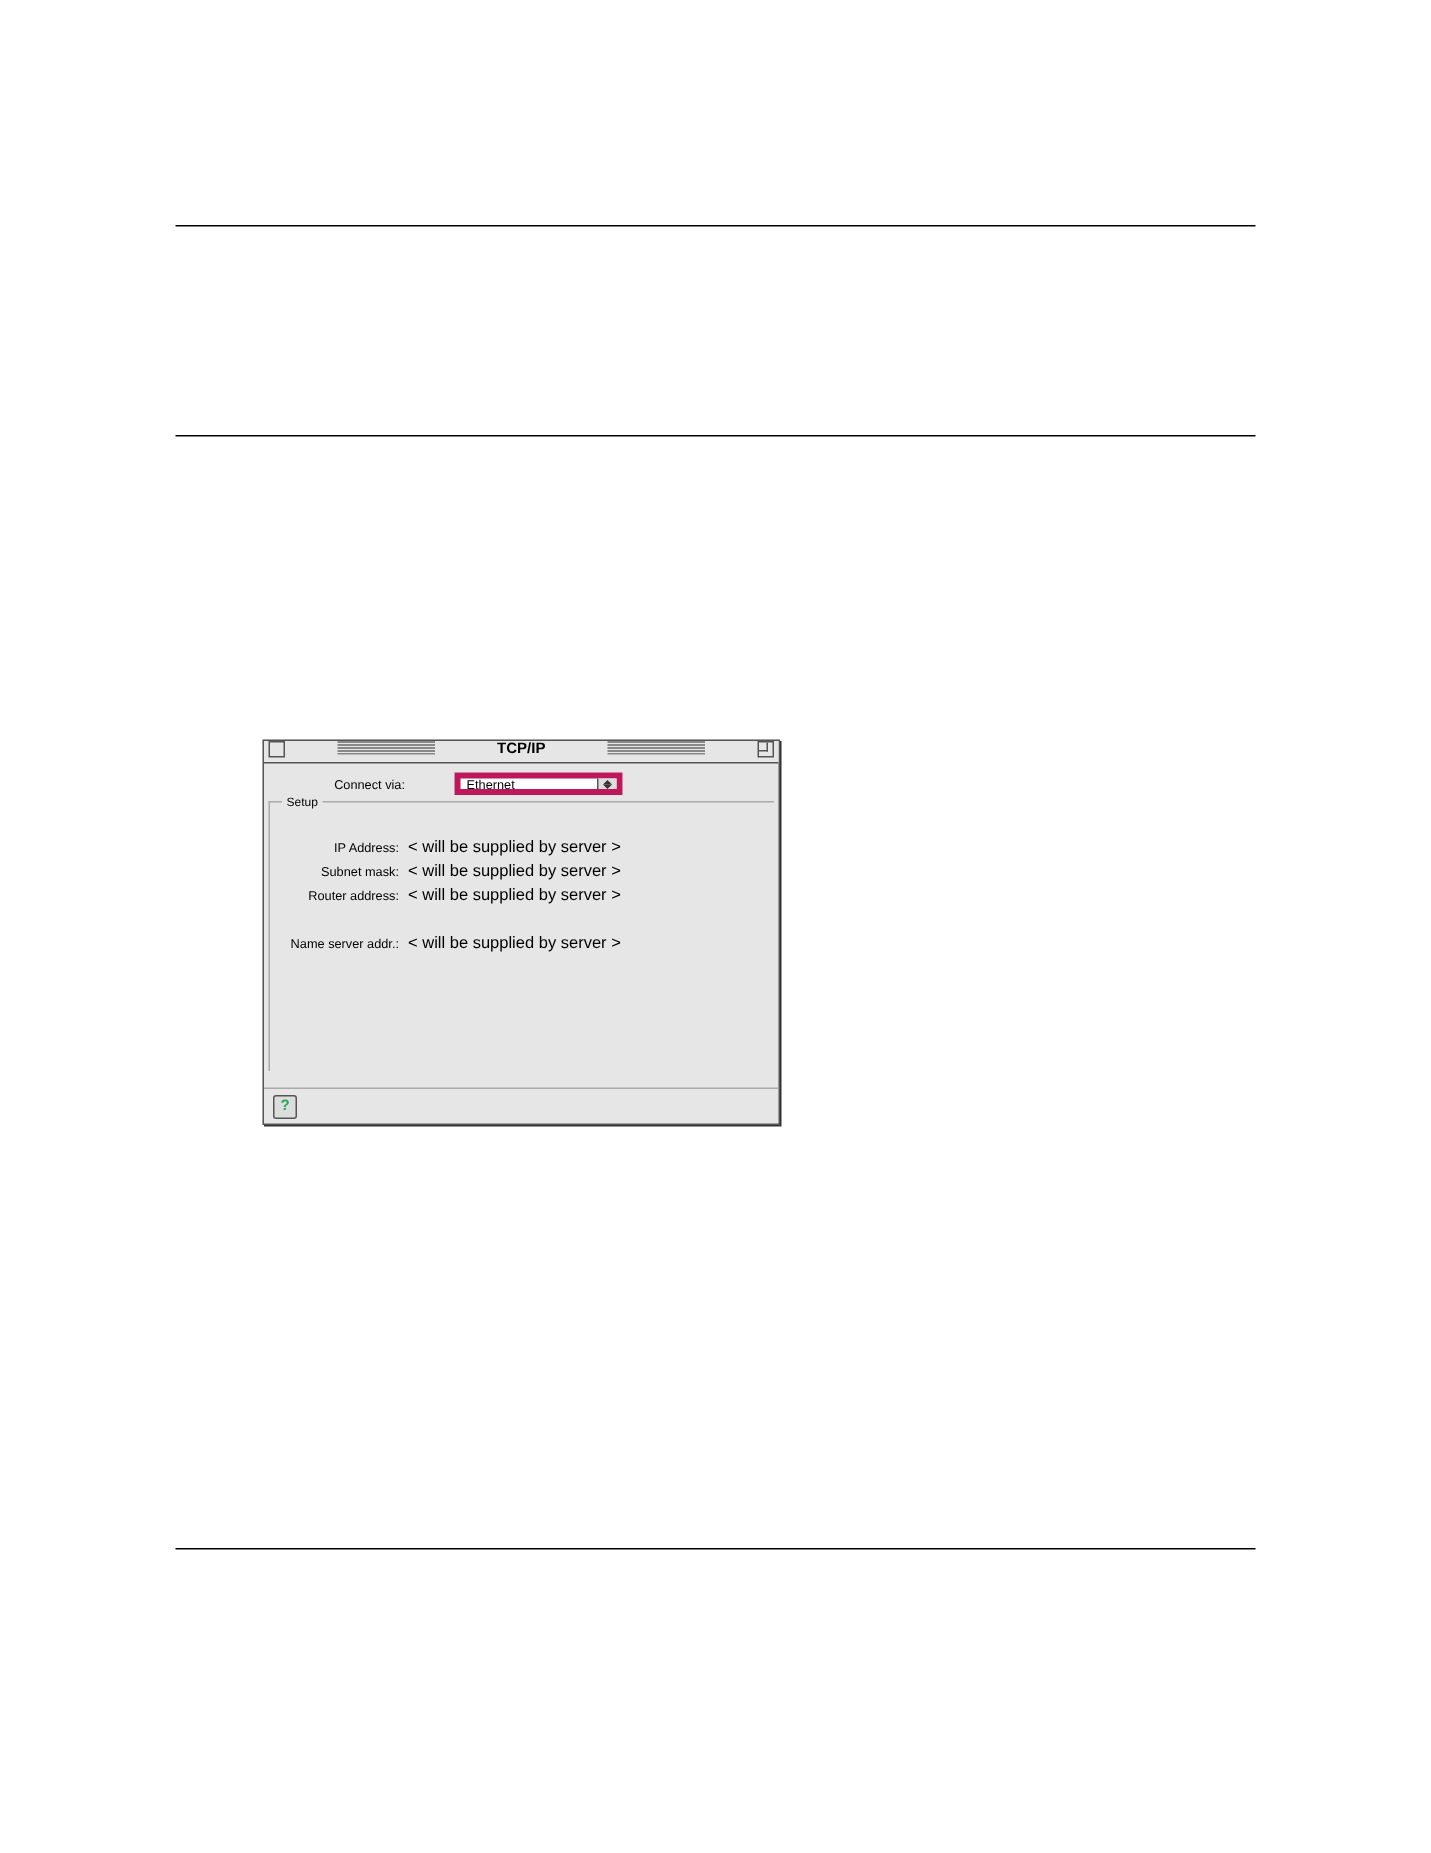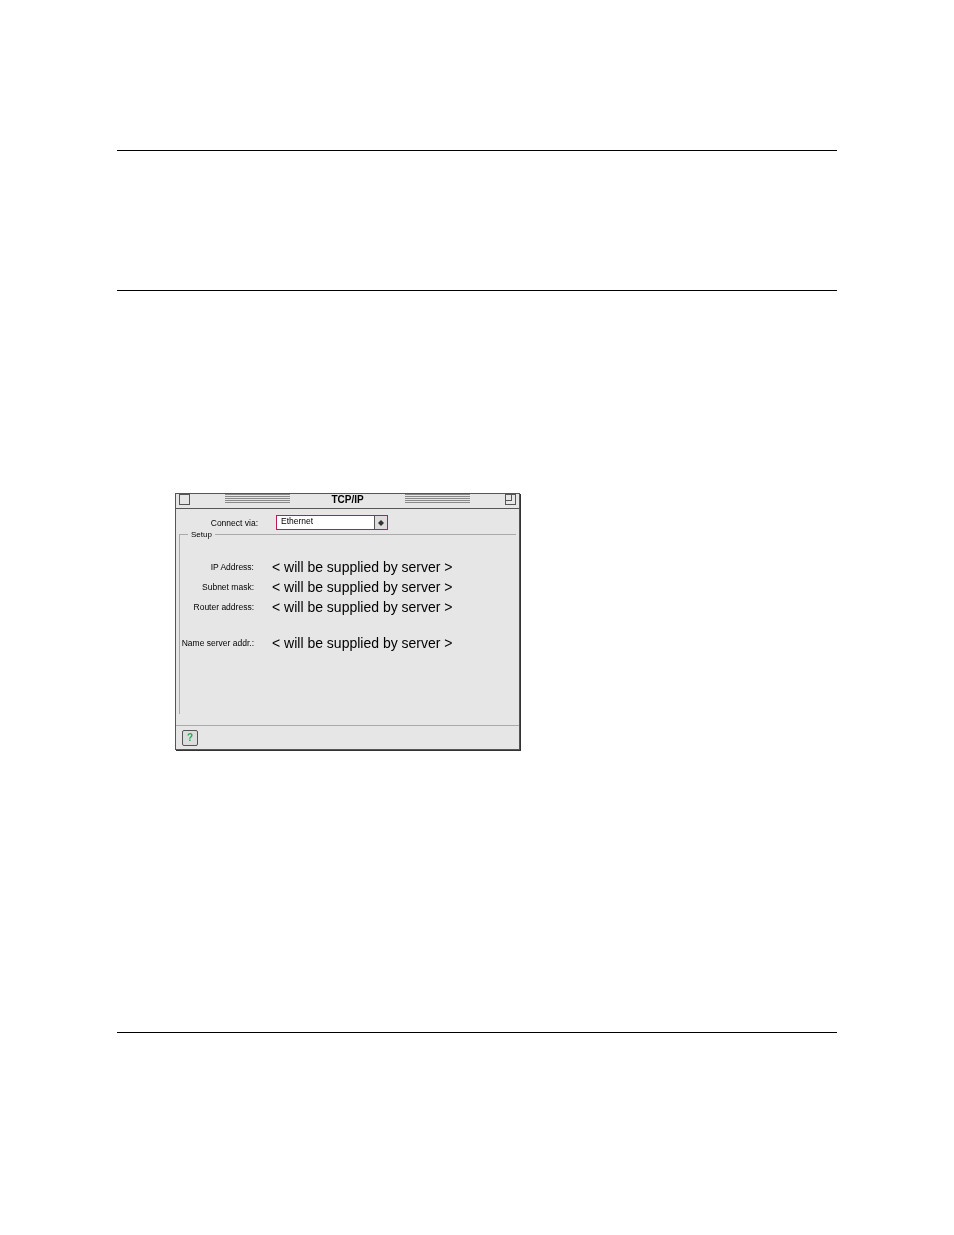--- a/index.html
+++ b/index.html
@@ -82,35 +82,37 @@
       height: calc(100% - 15px - 24px);
     }
     .row {
       display: flex;
       align-items: center;
       margin-bottom: 4px;
     }
     .row .lbl {
       width: 92px;
       text-align: right;
-      padding-right: 18px;
+      padding-right: 6px;
       font-size: 8.5px;
     }
     .row .val {
-      font-size: 14px;
+      font-size: 11px;
     }
     .popup {
       width: 112px;
       height: 15px;
       background: #fff;
-      border: 1px solid #be185d;
-      display: flex;
+      border: 4px solid #be185d;
+      display: flex;
+      align-items: center;
       position: relative;
       font-size: 8.5px;
       padding-left: 4px;
+      margin-left: 27px;
     }
     .popup-arrows {
       position: absolute;
       right: 0;
       top: 0;
       bottom: 0;
       width: 13px;
       border-left: 1px solid #555;
       background: #ddd;
       display: flex;

